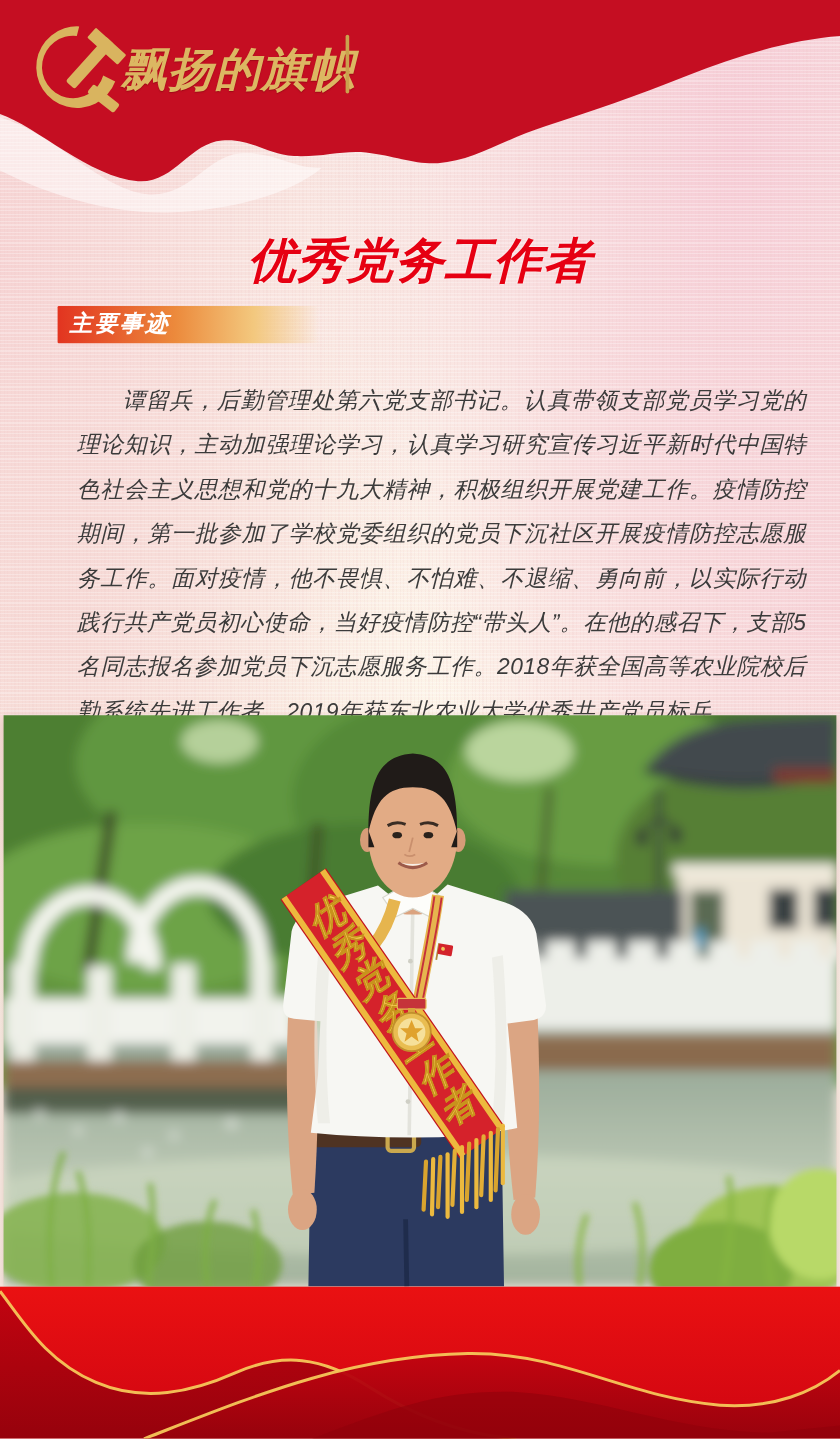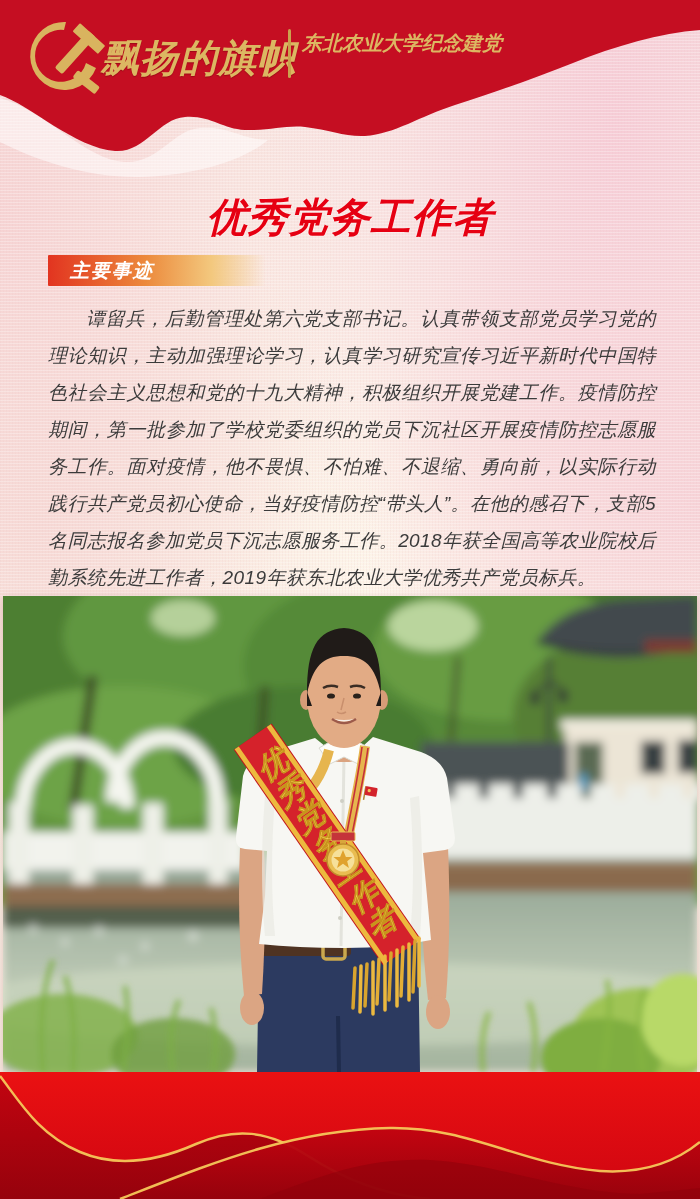--- a/index.html
+++ b/index.html
@@ -22,23 +22,23 @@
       text-shadow:0 1px 1px rgba(90,0,0,.35);}
   .brand-divider{position:absolute;left:288px;top:29px;width:3px;height:49px;background:#caa24e;border-radius:2px;}
   .brand-sub{position:absolute;left:302px;top:30px;font-size:20px;line-height:26px;
       font-weight:bold;color:#dcb762;white-space:nowrap;}
   .main-title{position:absolute;left:0;top:190px;width:700px;text-align:center;
       font-size:40px;font-weight:900;color:#e60012;letter-spacing:1px;margin:0;
       text-shadow:0 0 2px rgba(255,255,255,.8);}
   .section-bar{position:absolute;left:48px;top:255px;width:218px;height:31px;
       background:linear-gradient(90deg,#e23420 0%,#ec8a3c 45%,#f3c87e 75%,rgba(246,220,170,0) 100%);
       border-radius:1px;}
-  .section-bar span{display:block;padding-left:22px;line-height:31px;font-size:19px;
+  .section-bar span{display:block;padding-left:10px;line-height:31px;font-size:19px;
       font-weight:bold;color:#ffffff;letter-spacing:2px;}
-  .body-text{position:absolute;left:48px;top:300px;width:608px;margin:0;
+  .body-text{position:absolute;left:48px;top:300px;width:608px;margin:16px;
       font-size:19px;line-height:37px;letter-spacing:.4px;color:#3b3b3b;
       text-align:justify;text-indent:2em;}
   .photo{position:absolute;left:3px;top:596px;width:694px;height:476px;
       box-shadow:0 2px 8px rgba(140,70,60,.25);}
   .footer-svg{position:absolute;left:0;top:1072px;}
   svg text{font-family:"DejaVu Sans","Liberation Sans",sans-serif;}
   .sash-char{font-size:30px;font-weight:bold;fill:#ffd75e;stroke:#c8931c;stroke-width:.6px;
       text-anchor:middle;dominant-baseline:central;}
 </style>
 </head>
@@ -56,21 +56,20 @@
       <rect x="16" y="12" width="28" height="9" rx="2" transform="rotate(38 16 12)"></rect>
       <g transform="rotate(42)">
         <rect x="-10" y="-38" width="34" height="11" rx="1"></rect>
         <rect x="1" y="-38" width="10" height="50" rx="2"></rect>
       </g>
     </g>
   </svg>
   <div class="brand-title">飘扬的旗帜</div>
   <div class="brand-divider"></div>
   <div class="brand-sub">
-    <div>东北农业大学纪念建党</div>
   </div>
 
   <h1 class="main-title">优秀党务工作者</h1>
   <div class="section-bar">
     <span>主要事迹</span>
   </div>
   <p class="body-text">谭留兵，后勤管理处第六党支部书记。认真带领支部党员学习党的理论知识，主动加强理论学习，认真学习研究宣传习近平新时代中国特色社会主义思想和党的十九大精神，积极组织开展党建工作。疫情防控期间，第一批参加了学校党委组织的党员下沉社区开展疫情防控志愿服务工作。面对疫情，他不畏惧、不怕难、不退缩、勇向前，以实际行动践行共产党员初心使命，当好疫情防控“带头人”。在他的感召下，支部5名同志报名参加党员下沉志愿服务工作。2018年获全国高等农业院校后勤系统先进工作者，2019年获东北农业大学优秀共产党员标兵。</p>
 
   <div class="photo">
     <svg width="694" height="476" viewBox="0 0 694 476">

